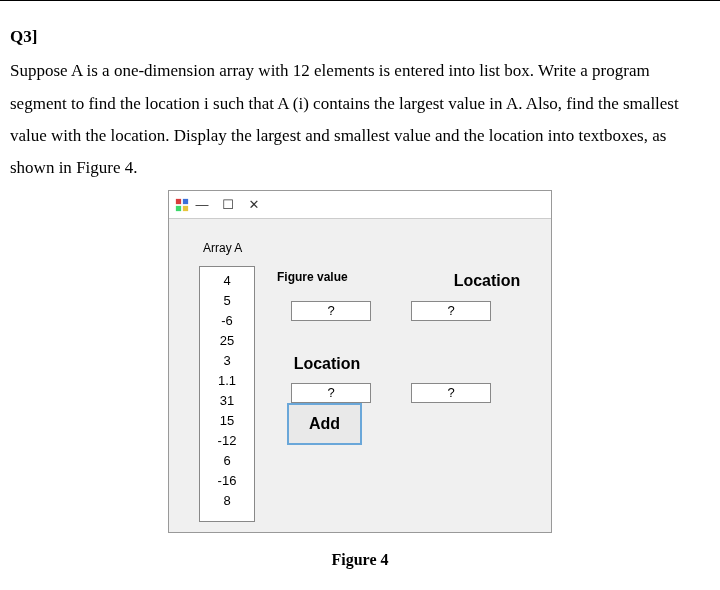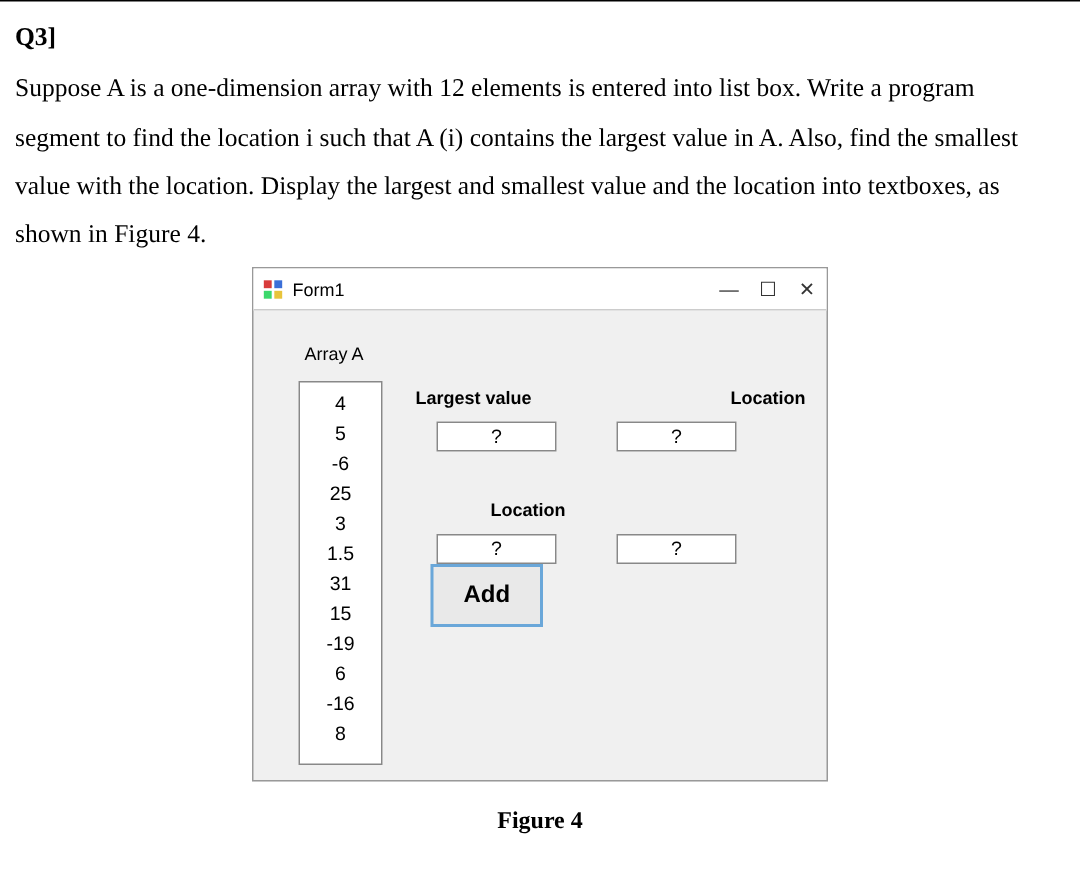--- a/index.html
+++ b/index.html
@@ -6,21 +6,21 @@
   body {
     margin: 0;
     font-family: "Times New Roman", serif;
     font-size: 17px;
     color: #000;
     line-height: 1.9;
     width: 720px;
   }
   .page {
     border-top: 1px solid #000;
-    padding: 8px 10px 10px 10px;
+    padding: 20px 10px 10px 10px;
   }
   .qhead { font-weight: bold; margin-bottom: 2px; }
   .bold { font-weight: normal; }
   .figwrap {
     display: flex;
     justify-content: center;
     margin-top: 6px;
   }
   .window {
     width: 384px;
@@ -70,22 +70,22 @@
     padding-left: 12px;
   }
   .lbl {
     width: 120px;
     font-weight: bold;
     font-size: 12px;
   }
   .lbl2 {
     width: 100px;
     font-weight: bold;
-    font-size: 12px;
-    text-align: right;
+    font-size: 16px;
+    text-align: center;
   }
   .tb {
     width: 80px;
     height: 20px;
     border: 1px solid #888;
     background: #fff;
     text-align: center;
     font-size: 13px;
     line-height: 18px;
     font-family: "Segoe UI", Tahoma, sans-serif;
@@ -122,49 +122,48 @@
     <div class="window">
       <div class="titlebar">
         <span class="app-icon">
           <svg viewBox="0 0 16 16">
               <rect x="1" y="1" width="6" height="6" fill="#d83b3b"></rect>
               <rect x="9" y="1" width="6" height="6" fill="#3b6fd8"></rect>
               <rect x="1" y="9" width="6" height="6" fill="#3bd86b"></rect>
               <rect x="9" y="9" width="6" height="6" fill="#e8c43b"></rect>
             </svg>
         </span>
-        <span class="titletext">Form1</span>
         <span class="winbtns">
           <span class="winbtn">—</span>
           <span class="winbtn">☐</span>
           <span class="winbtn">✕</span>
         </span>
       </div>
 
       <div class="client">
         <div class="arrlabel">Array A</div>
         <div class="hstack">
           <div class="listbox">
             <div>4</div>
             <div>5</div>
             <div>-6</div>
             <div>25</div>
             <div>3</div>
-            <div>1.5</div>
+            <div>1.1</div>
             <div>31</div>
             <div>15</div>
-            <div>-19</div>
+            <div>-12</div>
             <div>6</div>
             <div>-16</div>
             <div>8</div>
           </div>
 
           <div class="right">
             <div class="grouplabels">
-              <div class="lbl">Largest value</div>
+              <div class="lbl">Figure value</div>
               <div class="lbl2">Location</div>
             </div>
             <div class="tbrow">
               <div class="tb">?</div>
               <div class="tb">?</div>
             </div>
 
             <div class="grouplabels" style="margin-top:28px;">
               <div class="lbl2">Location</div>
             </div>

